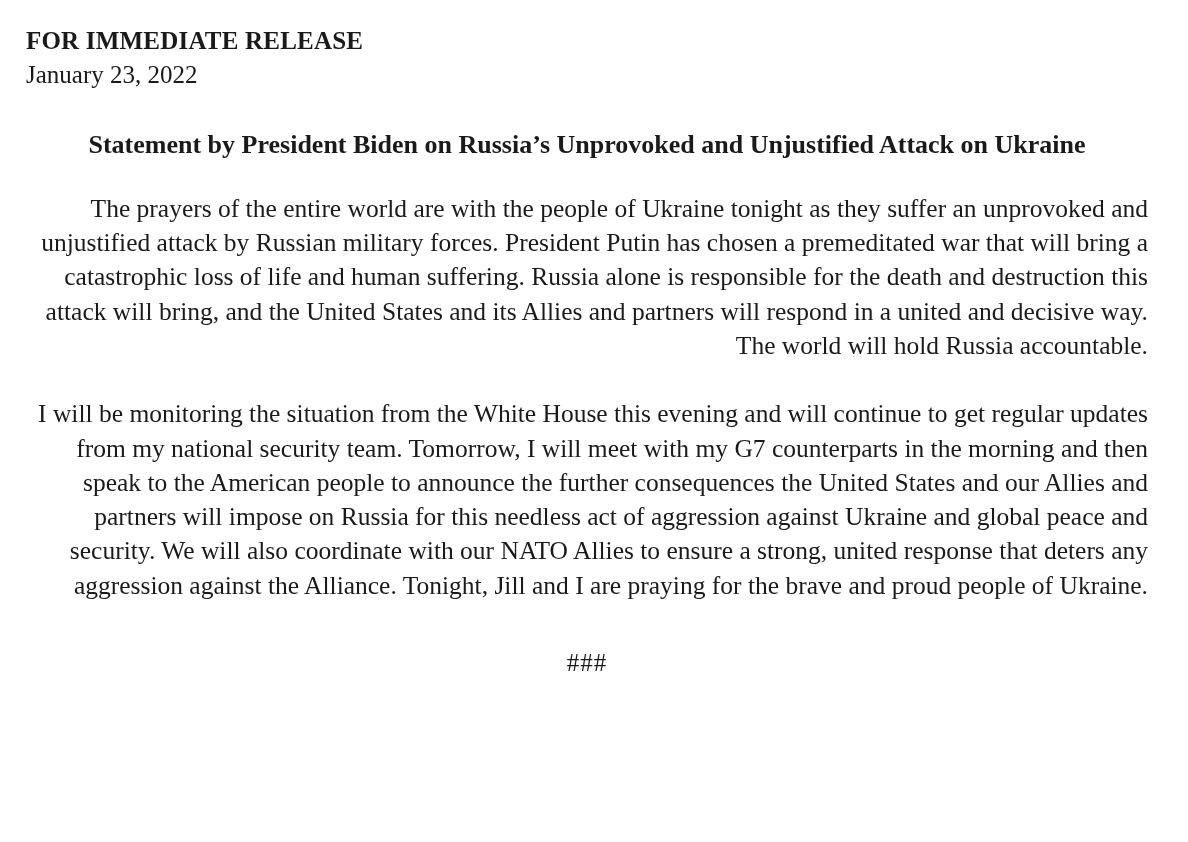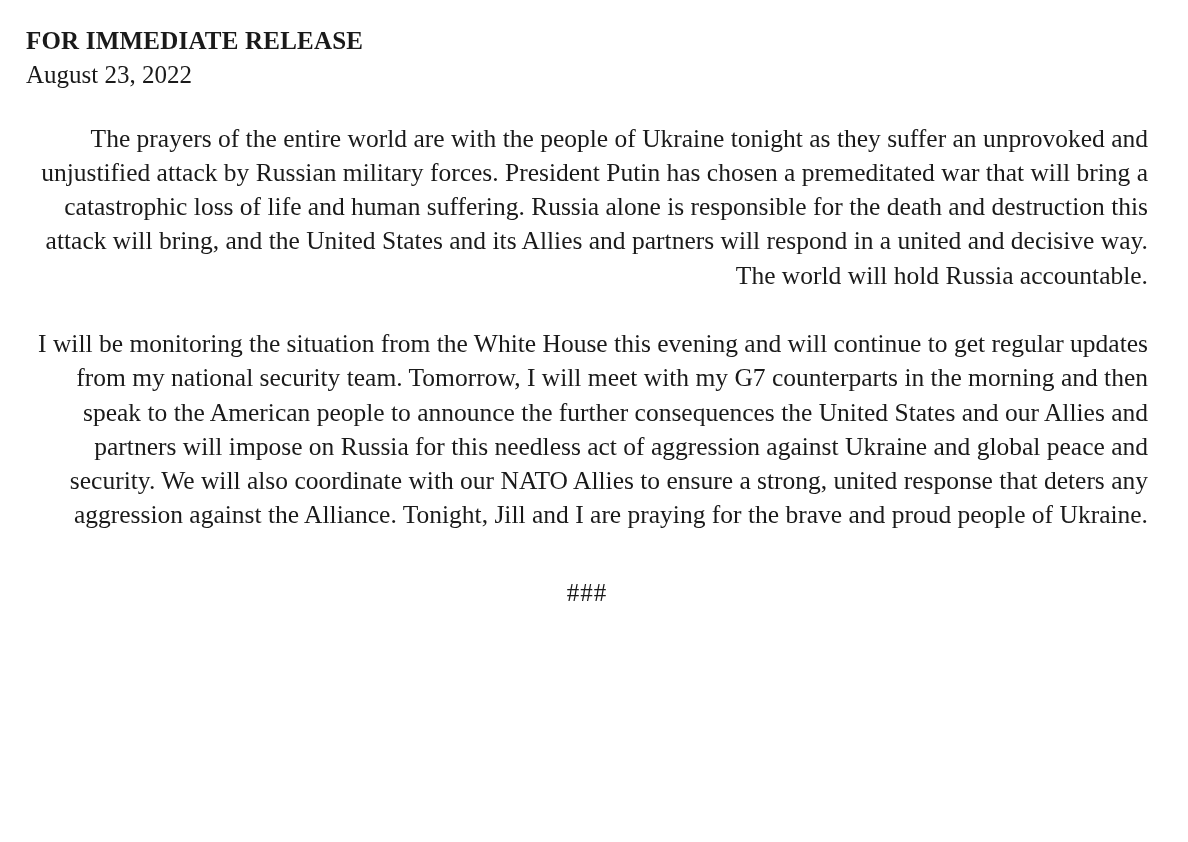--- a/index.html
+++ b/index.html
@@ -58,22 +58,23 @@
     font-family: "Liberation Serif", "DejaVu Serif", serif;
   }
 </style>
 </head>
 <body>
 
 <div class="page">
 
   <p class="release-line">FOR IMMEDIATE RELEASE</p>
 
-  <p class="date-line">August 23, 2022</p>
+  <p class="date-line">January 23, 2022</p>
 
+  <h1 class="title">Statement by President Biden on Russia’s Unprovoked and Unjustified Attack on Ukraine</h1>
 
   <p class="body-para">The prayers of the entire world are with the people of Ukraine tonight as they suffer an unprovoked and unjustified attack by Russian military forces. President Putin has chosen a premeditated war that will bring a catastrophic loss of life and human suffering. Russia alone is responsible for the death and destruction this attack will bring, and the United States and its Allies and partners will respond in a united and decisive way. The world will hold Russia accountable.</p>
 
   <p class="body-para para-gap">I will be monitoring the situation from the White House this evening and will continue to get regular updates from my national security team. Tomorrow, I will meet with my G7 counterparts in the morning and then speak to the American people to announce the further consequences the United States and our Allies and partners will impose on Russia for this needless act of aggression against Ukraine and global peace and security. We will also coordinate with our NATO Allies to ensure a strong, united response that deters any aggression against the Alliance. Tonight, Jill and I are praying for the brave and proud people of Ukraine.</p>
 
   <p class="endmark">###</p>
 
 </div>
 
 </body></html>

